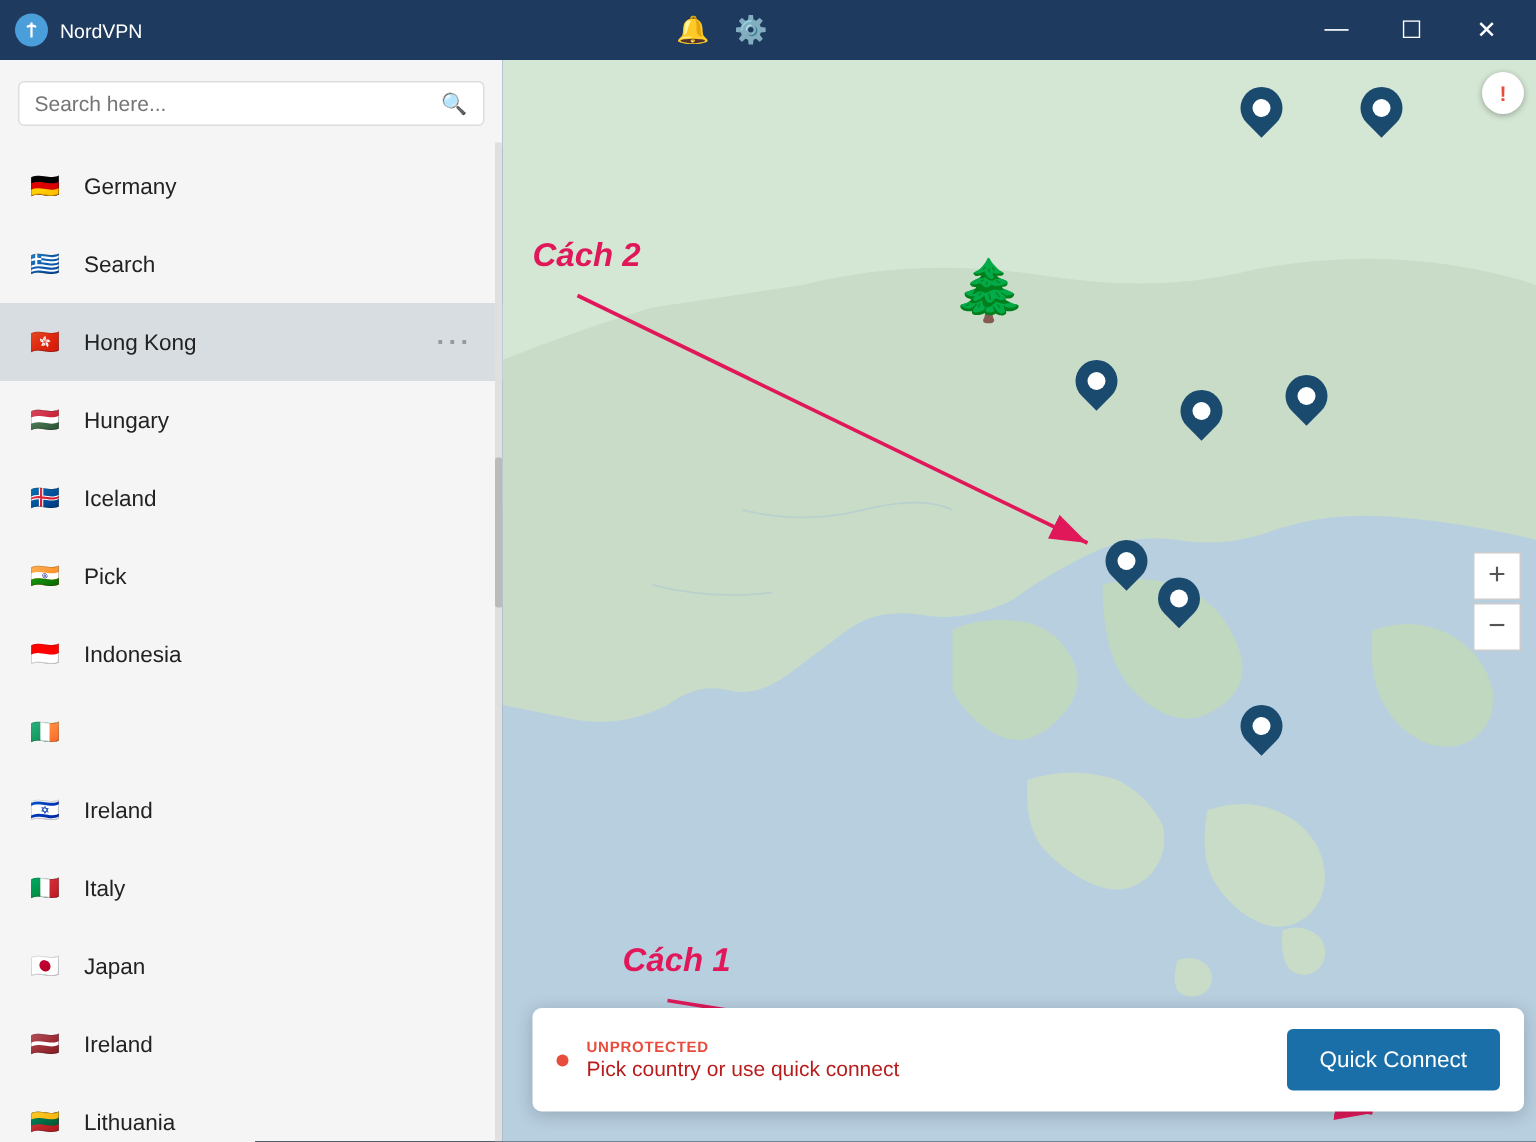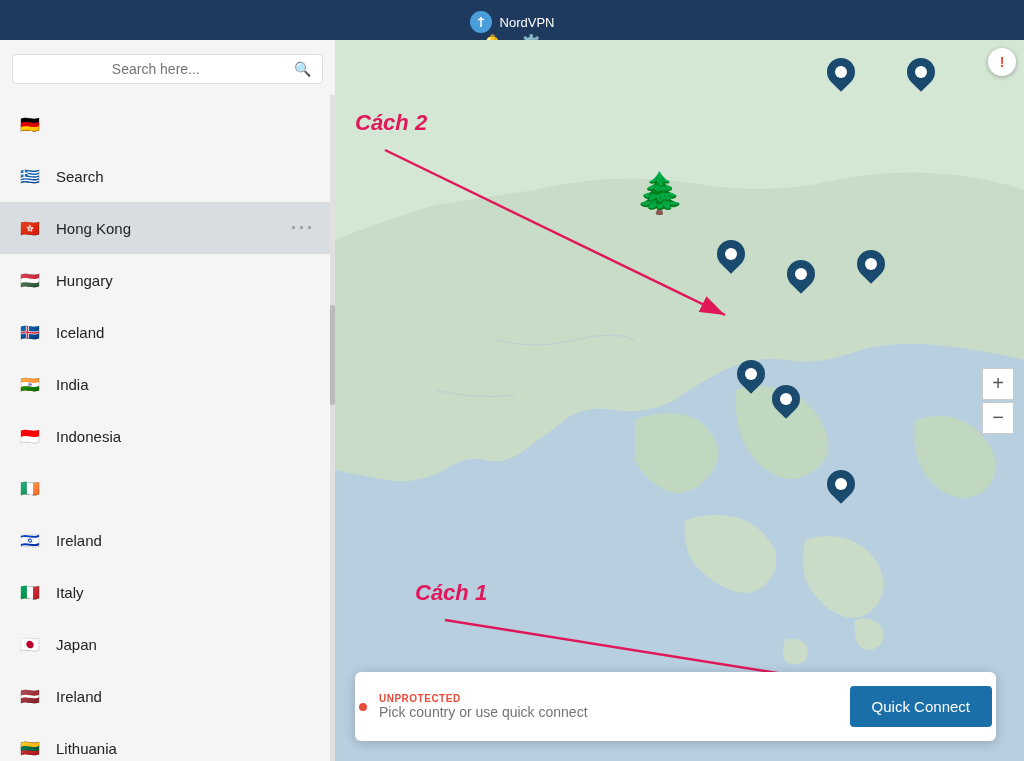--- a/index.html
+++ b/index.html
@@ -6,23 +6,22 @@
     body { width: 1024px; height: 761px; overflow: hidden; font-family: 'Segoe UI', Arial, sans-serif; background: #1a2a3a; }
 
     
     .titlebar {
       width: 100%;
       height: 40px;
       background: #1e3a5f;
       display: flex;
       align-items: center;
       justify-content: space-between;
-      padding: 11px 10px;
+      padding: 0 10px;
       user-select: none;
-      flex-direction: column;
     }
     .titlebar-left { display: flex; align-items: center; gap: 8px; }
     .titlebar-logo {
       width: 22px; height: 22px;
       background: #4a9eda;
       border-radius: 50%;
       display: flex; align-items: center; justify-content: center;
       font-size: 12px; color: white; font-weight: bold;
     }
     .titlebar-title { color: white; font-size: 13px; font-weight: 500; }
@@ -69,21 +68,20 @@
       padding: 6px 10px;
       gap: 6px;
     }
     .search-input {
       border: none;
       outline: none;
       font-size: 14px;
       color: #666;
       flex: 1;
       background: transparent;
-      text-align: center;
     }
     .search-icon { color: #999; font-size: 14px; }
 
     .country-list {
       flex: 1;
       overflow-y: auto;
       overflow-x: hidden;
     }
     .country-list::-webkit-scrollbar { width: 6px; }
     .country-list::-webkit-scrollbar-thumb { background: #ccc; border-radius: 3px; }
@@ -162,59 +160,60 @@
     .tree-icon {
       position: absolute;
       font-size: 36px;
       color: #2a7a5a;
     }
 
     
     .annotation {
       position: absolute;
       pointer-events: none;
+      margin-top: 47px;
     }
     .annotation-label {
       font-size: 22px;
       font-weight: bold;
       color: #e0185a;
       font-style: italic;
     }
 
     
     .status-bar {
       position: absolute;
       bottom: 20px;
       left: 20px;
-      right: 28px;
+      right: 8px;
       background: white;
       border-radius: 6px;
       display: flex;
       align-items: center;
-      padding: 14px 4px;
+      padding: 14px 16px;
       box-shadow: 0 2px 12px rgba(0,0,0,0.2);
       gap: 12px;
     }
     .unprotected-dot {
       width: 8px; height: 8px;
       background: #e74c3c;
       border-radius: 50%;
       flex-shrink: 0;
     }
     .status-text-wrap { flex: 1; }
     .status-label {
       font-size: 10px;
       color: #e74c3c;
       font-weight: 600;
       letter-spacing: 0.5px;
       text-transform: uppercase;
     }
     .status-sub {
       font-size: 14px;
-      color: #737373;
+      color: #b91c1c;
     }
     .quick-connect-btn {
       background: #1a6fa8;
       color: white;
       border: none;
       border-radius: 4px;
       padding: 12px 22px;
       font-size: 15px;
       font-weight: 500;
       cursor: pointer;
@@ -291,41 +290,42 @@
       <div class="search-input-wrap">
         <input class="search-input" type="text" placeholder="Search here..." style="">
         <span class="search-icon">🔍</span>
       </div>
     </div>
 
     <div class="country-list" id="country-list">
 
     <div class="country-item">
           <div class="flag-circle">🇩🇪</div>
+          <span class="country-name">Germany</span>
         </div>
         <div class="country-item">
           <div class="flag-circle">🇬🇷</div>
           <span class="country-name">Search</span>
         </div>
         <div class="country-item active">
           <div class="flag-circle">🇭🇰</div>
           <span class="country-name">Hong Kong</span>
           <button class="more-btn">···</button>
         </div>
         <div class="country-item">
           <div class="flag-circle">🇭🇺</div>
           <span class="country-name">Hungary</span>
         </div>
         <div class="country-item">
           <div class="flag-circle">🇮🇸</div>
           <span class="country-name">Iceland</span>
         </div>
         <div class="country-item">
           <div class="flag-circle">🇮🇳</div>
-          <span class="country-name">India</span>
+          <span class="country-name">Pick</span>
         </div>
         <div class="country-item">
           <div class="flag-circle">🇮🇩</div>
           <span class="country-name">Indonesia</span>
         </div>
         <div class="country-item">
           <div class="flag-circle">🇮🇪</div>
         </div>
         <div class="country-item">
           <div class="flag-circle">🇮🇱</div>

